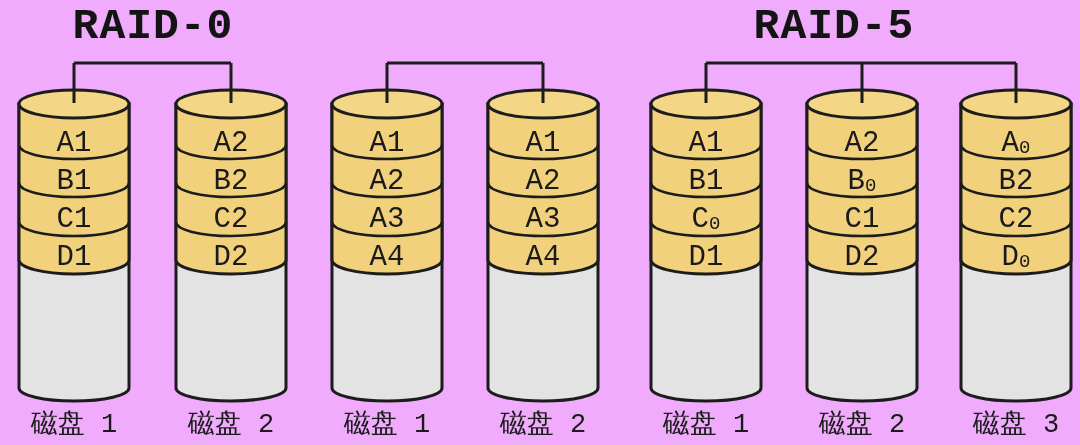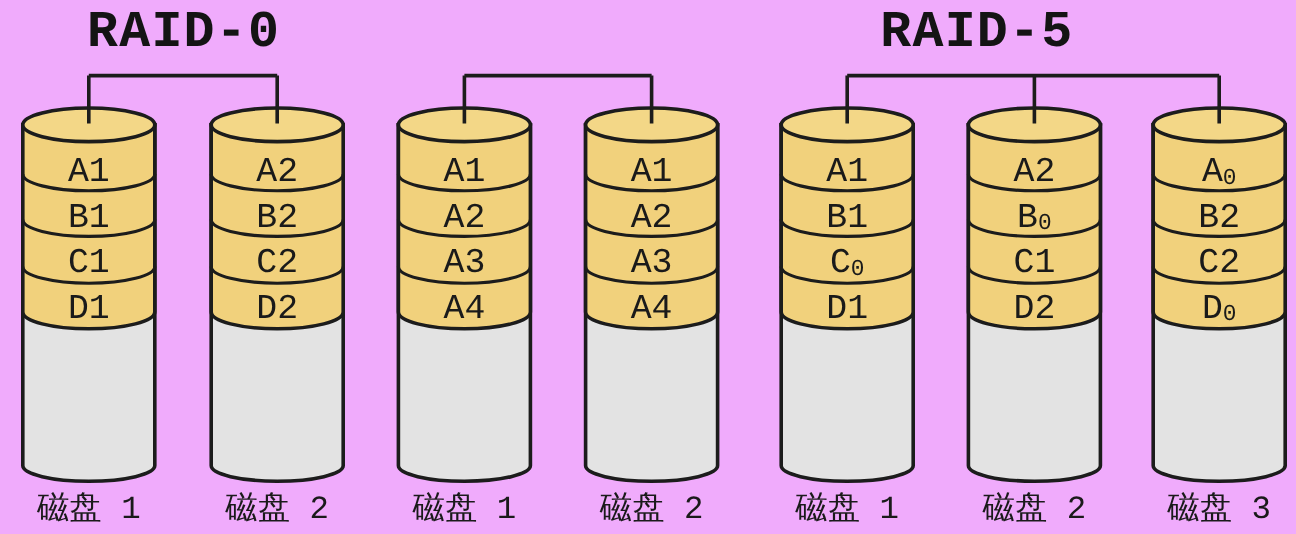--- a/index.html
+++ b/index.html
@@ -20,21 +20,21 @@
     top: 2px;
     transform: translateX(-50%);
     font-size: 43px;
     font-weight: 600;
     color: #141414;
     letter-spacing: 1px;
     white-space: nowrap;
   }
   #t0 { left: 153px; }
   #t1 { left: 465px; }
-  #t2 { left: 814px; text-align: right; }
+  #t2 { left: 834px; text-align: right; }
   svg.diagram {
     position: absolute;
     left: 0;
     top: 0;
   }
 </style>
 </head>
 <body>
 
 <div class="canvas">

